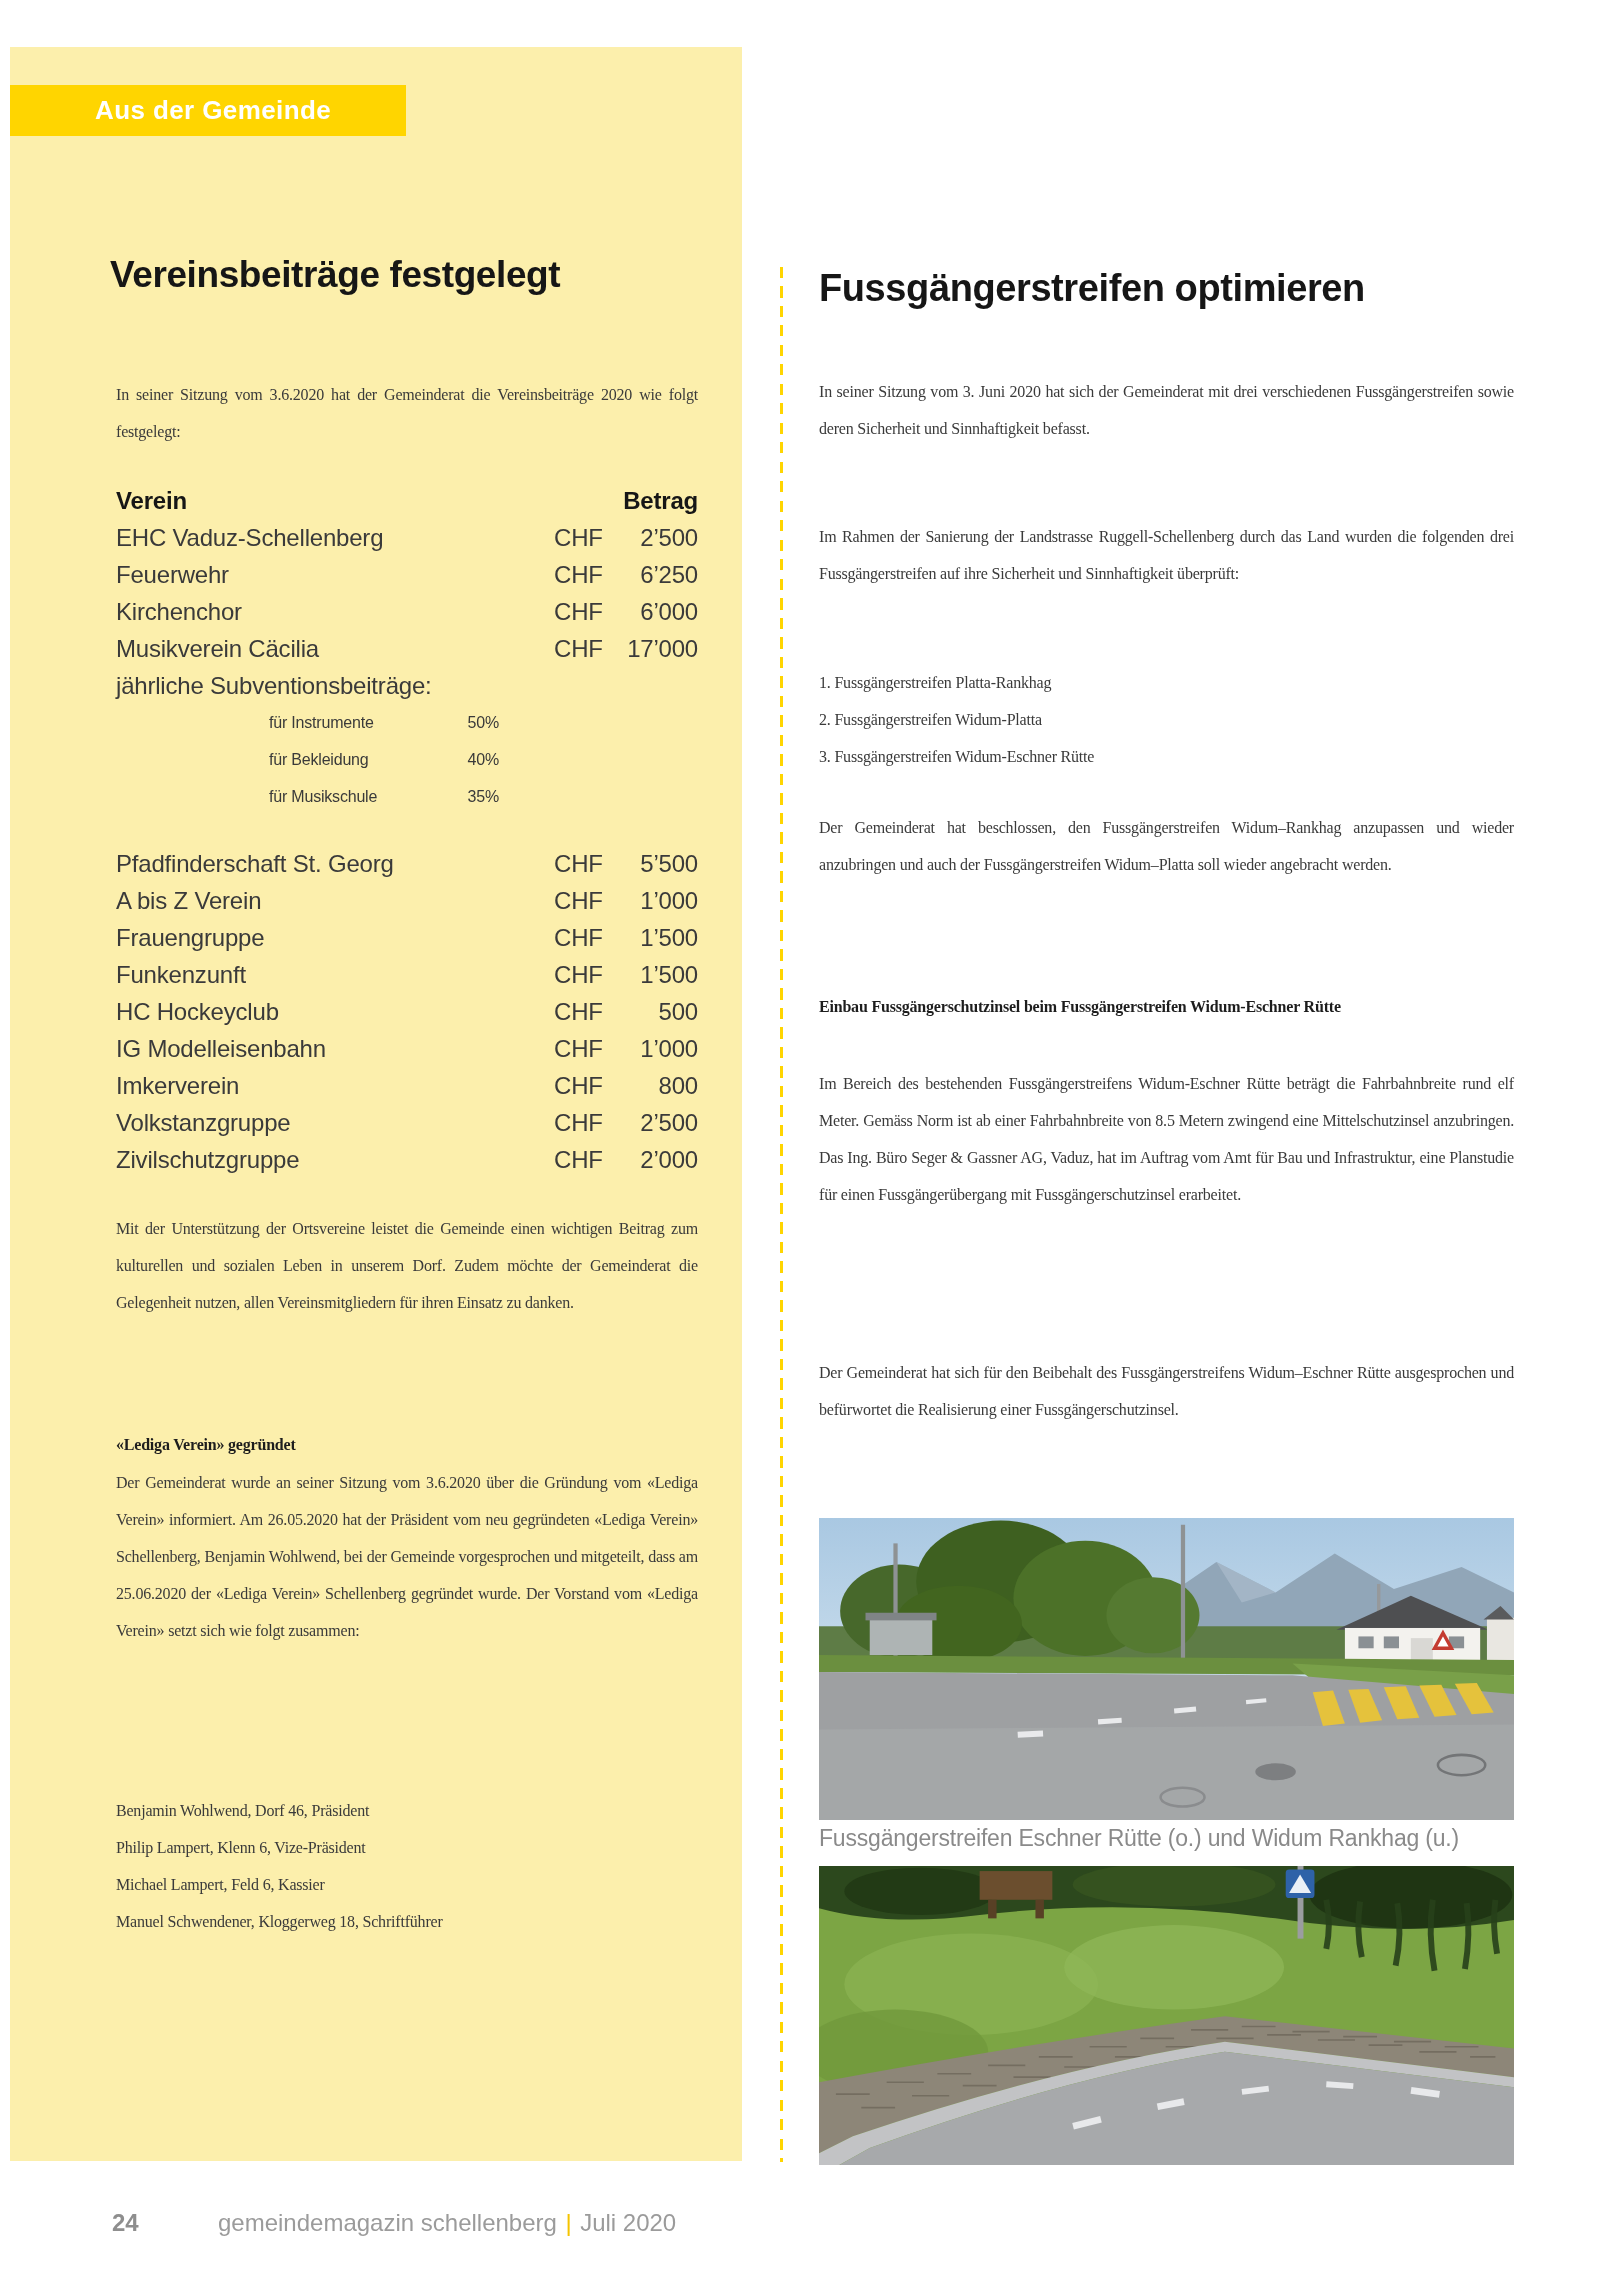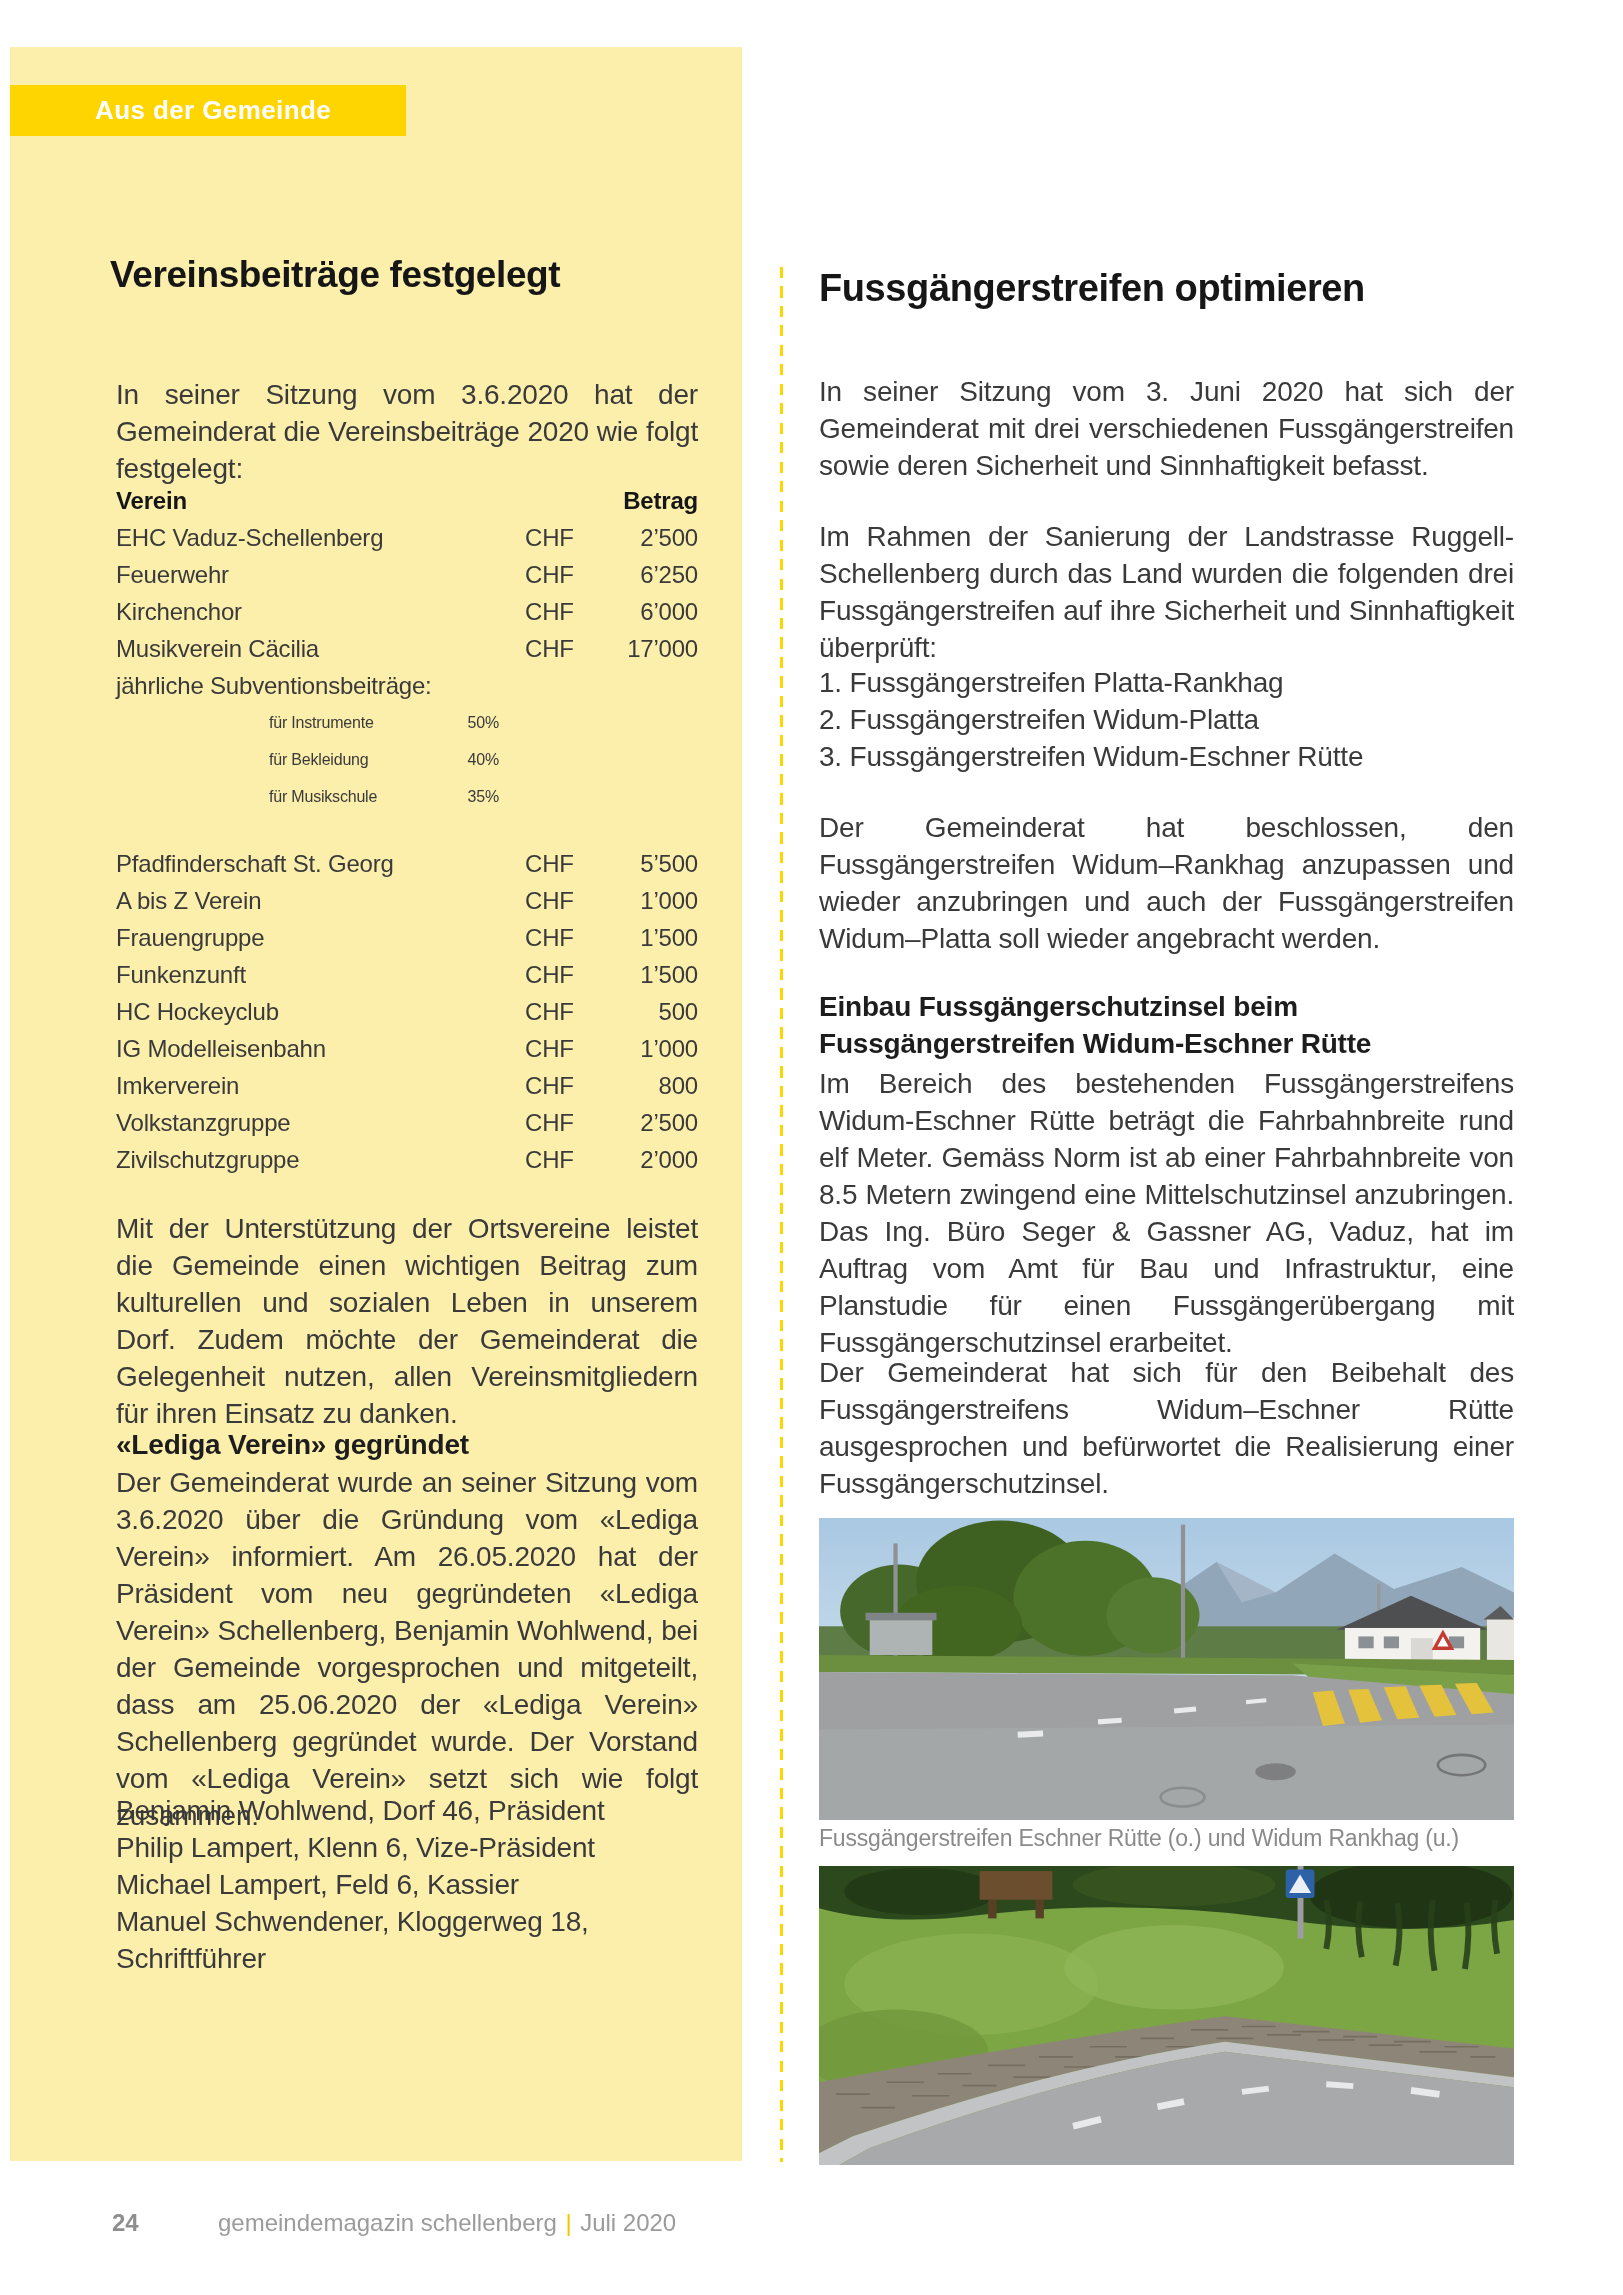--- a/index.html
+++ b/index.html
@@ -2,26 +2,26 @@
 <html lang="de" style="font-size:13.5px"><head>
 <meta charset="utf-8">
 <style>
   html,body{margin:0;padding:0;background:#ffffff;}
   .page{position:relative;width:1623px;height:2295px;background:#ffffff;overflow:hidden;
         font-family:"Liberation Sans","DejaVu Sans",sans-serif;}
   .yellow-panel{position:absolute;left:10px;top:47px;width:732px;height:2114px;background:#FCEFAC;}
   .tag-band{position:absolute;left:10px;top:85px;width:396px;height:51px;background:#FFD500;font-weight:bold;}
   .tag-band span{display:block;padding-left:85px;line-height:51px;font-size:26px;color:#ffffff;letter-spacing:0.4px;}
   .h1{position:absolute;font-weight:bold;color:#161616;font-size:37px;letter-spacing:-0.4px;white-space:nowrap;}
-  .p{position:absolute;font-size:28px;line-height:37px;color:#3A3A3A;letter-spacing:-0.2px;}
+  .p{position:absolute;font-size:16px;line-height:37px;color:#3A3A3A;letter-spacing:-0.2px;font-family:Liberation Serif, serif;}
   .just{text-align:justify;}
   .lcol{left:116px;width:582px;}
   .rcol{left:819px;width:695px;}
   .tbl{position:absolute;left:116px;width:582px;}
-  .trow{display:flex;line-height:37px;font-size:24px;color:#3A3A3A;letter-spacing:-0.2px;gap:29px;}
+  .trow{display:flex;line-height:37px;font-size:24px;color:#3A3A3A;letter-spacing:-0.2px;}
   .trow .nm{flex:1;}
   .trow .cur{width:59px;}
   .trow .amt{width:85px;text-align:right;}
   .thead{font-weight:bold;color:#161616;}
   .subrow{display:flex;justify-content:space-between;width:230px;margin-left:153px;
           line-height:37px;font-size:16px;color:#3A3A3A;letter-spacing:-0.2px;}
   .bsub{font-weight:bold;color:#1d1d1d;}
   .divider{position:absolute;left:780px;top:267px;width:3.4px;height:1895px;
            background:repeating-linear-gradient(to bottom,#FFD500 0 11px,transparent 11px 19.5px);}
   .photo{position:absolute;left:819px;width:695px;overflow:hidden;}

